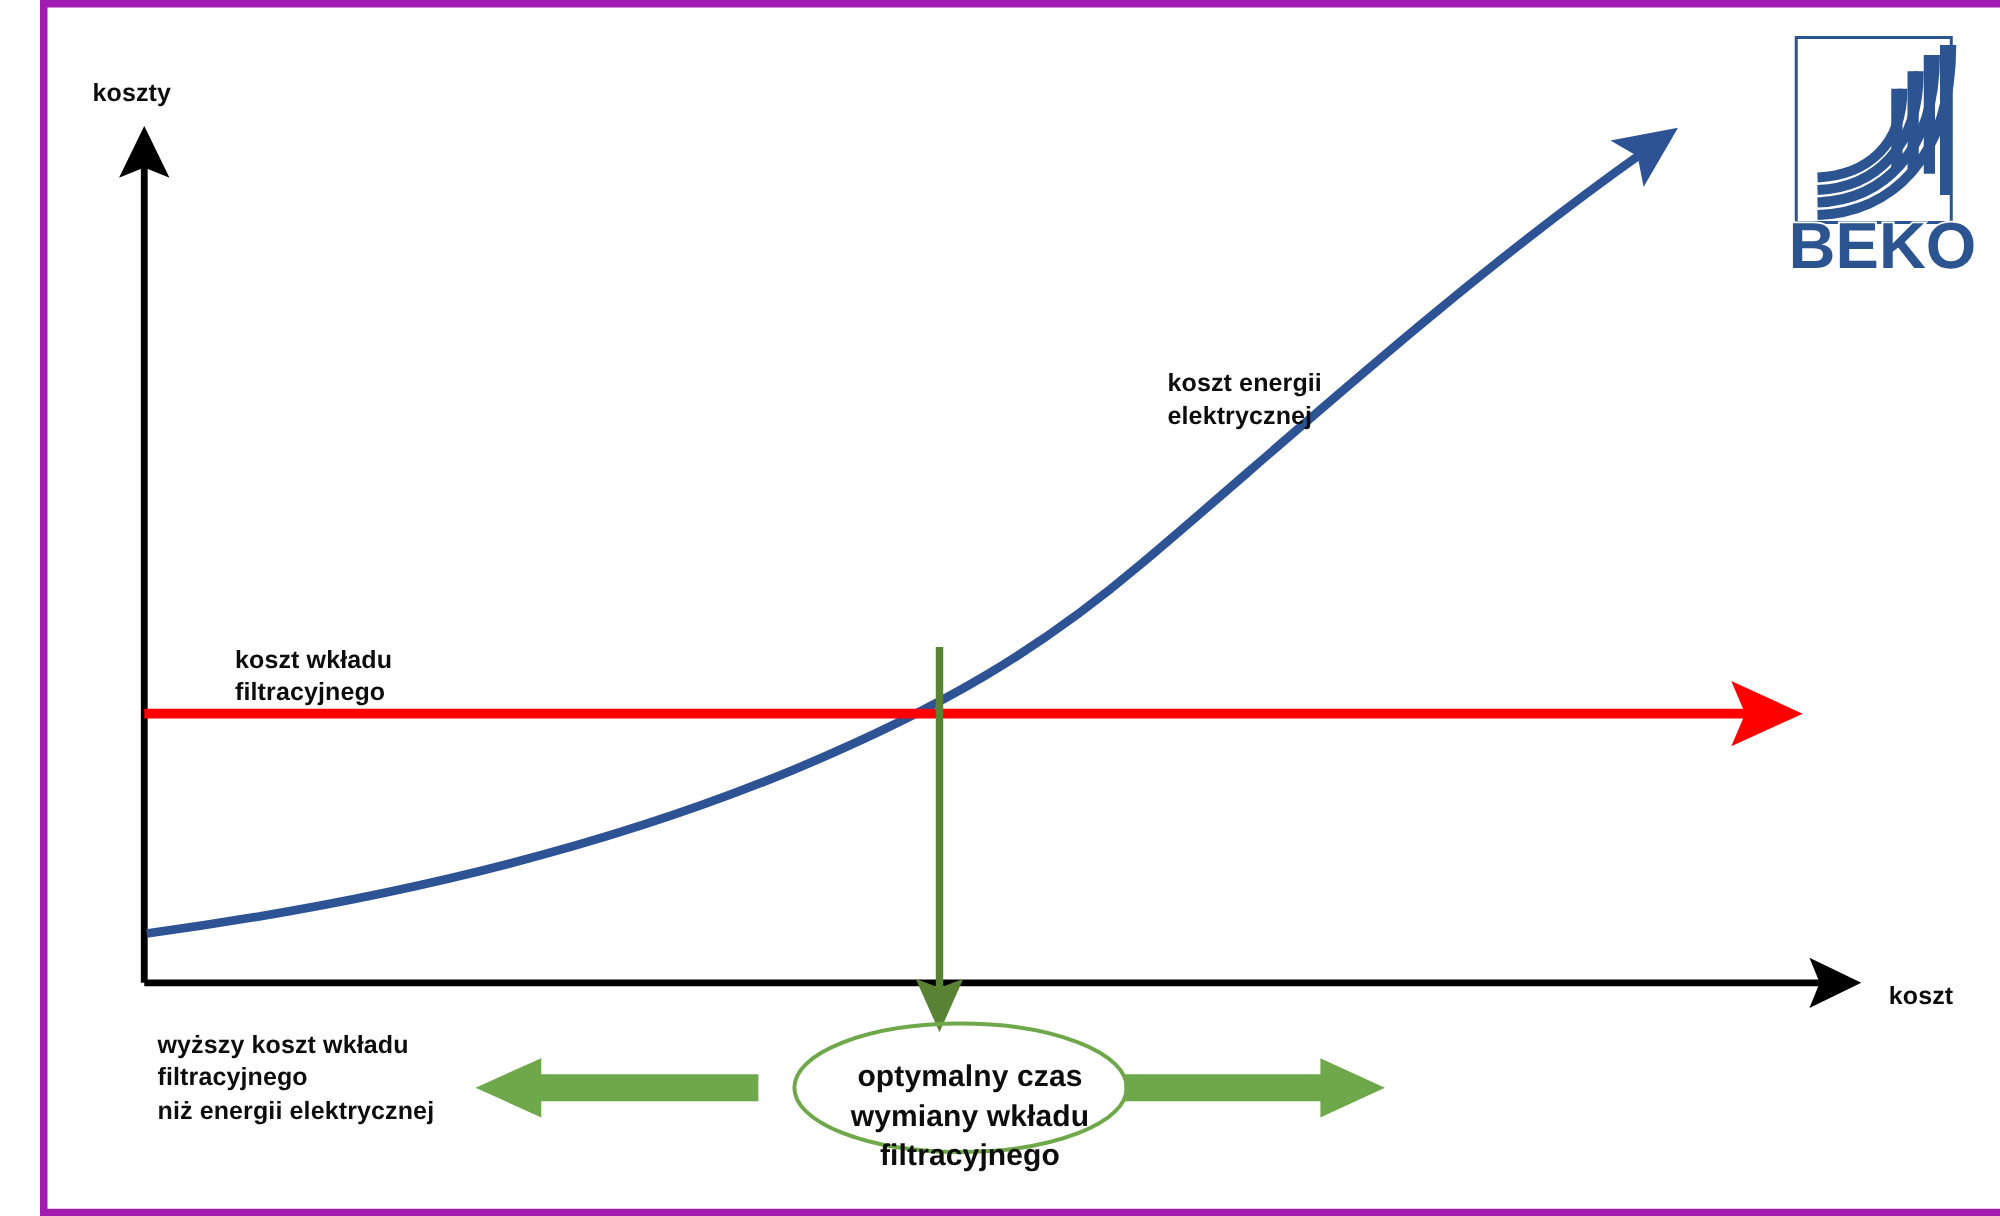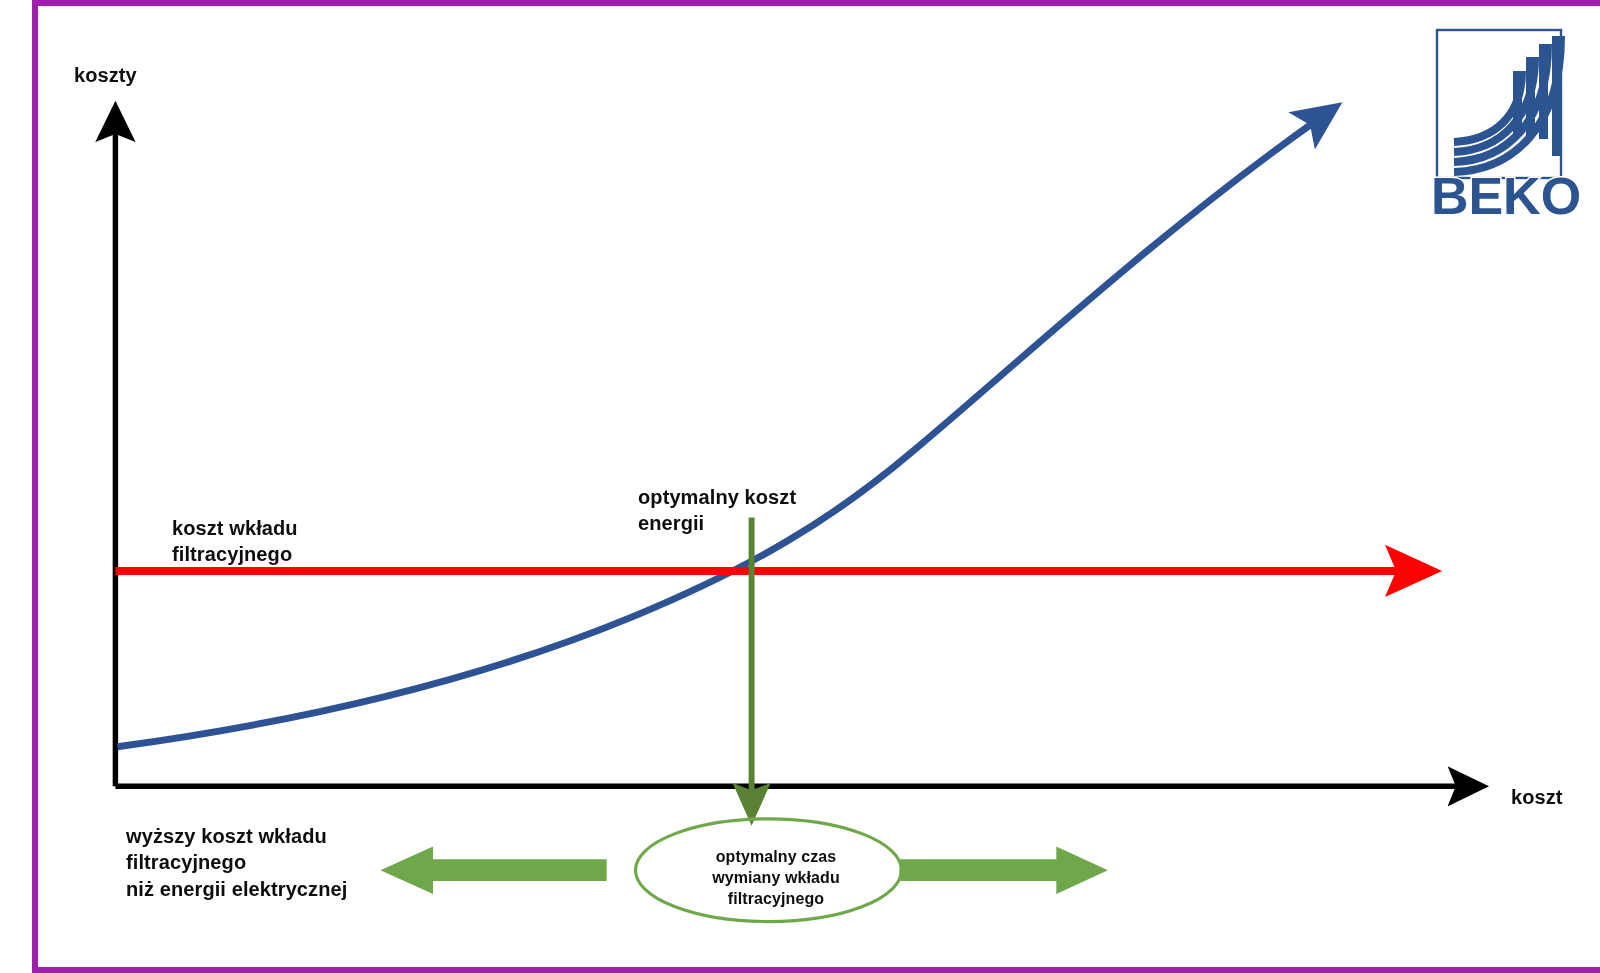--- a/index.html
+++ b/index.html
@@ -45,21 +45,21 @@
     left: 1473px;
     top: 778px;
     font-size: 20px;
   }
   #label-energy-cost {
     left: 896px;
     top: 288px;
     font-size: 20px;
   }
   #label-filter-cost {
-    left: 134px;
+    left: 150px;
     top: 509px;
     font-size: 20px;
   }
   #label-optimal-energy-cost {
     left: 600px;
     top: 478px;
     font-size: 20px;
   }
   #label-left-note {
     left: 88px;
@@ -69,21 +69,21 @@
   #label-right-note {
     left: 1096px;
     top: 854px;
     font-size: 20px;
   }
   #label-ellipse-text {
     left: 622px;
     top: 840px;
     width: 232px;
     text-align: center;
-    font-size: 16px;
+    font-size: 24px;
   }
   #beko-logo {
     position: absolute;
     left: 1396px;
     top: 22px;
     width: 146px;
     height: 190px;
   }
 </style>
 </head>
@@ -121,26 +121,26 @@
 
     <path d="M 1078,875 L 1026,851 L 1026,864 L 868,864 L 868,886 L 1026,886 L 1026,899 Z" fill="#6FA84B"></path>
 
     <ellipse cx="736" cy="875" rx="134" ry="52" fill="none" stroke="#6FA84B" stroke-width="3.2"></ellipse>
   </svg>
 
   <div class="lbl" id="label-koszty">koszty</div>
 
   <div class="lbl" id="label-czas">koszt</div>
 
+  <div class="lbl" id="label-energy-cost">koszt energii
+elektrycznej</div>
 
   <div class="lbl" id="label-filter-cost">koszt wkładu
 filtracyjnego</div>
 
-  <div class="lbl" id="label-optimal-energy-cost">optymalny koszt
-energii</div>
 
   <div class="lbl" id="label-left-note">wyższy koszt wkładu
 filtracyjnego
 niż energii elektrycznej</div>
 
 
   <div class="lbl" id="label-ellipse-text">optymalny czas
 wymiany wkładu
 filtracyjnego</div>
 

